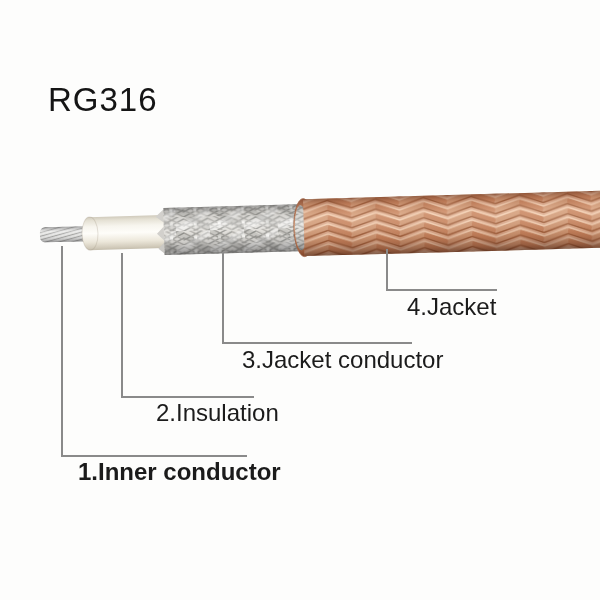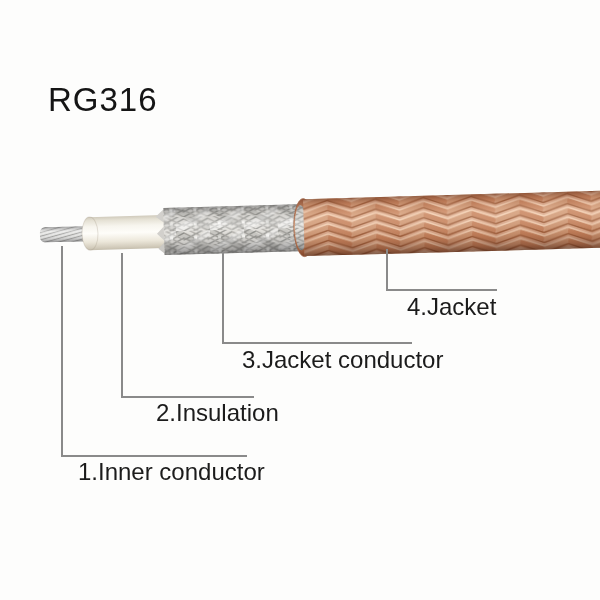--- a/index.html
+++ b/index.html
@@ -23,21 +23,21 @@
   .callout-label{
     position:absolute;
     font-size:24px;color:#1b1b1b;line-height:1.15;white-space:nowrap;
   }
   .callout-label .num{display:inline-block;min-width:35px;}
   
   #elbow-1{left:61px;top:246px;width:184px;height:209px;}
   #elbow-2{left:121px;top:253px;width:131px;height:143px;}
   #elbow-3{left:222px;top:252px;width:188px;height:90px;}
   #elbow-4{left:386px;top:249px;width:109px;height:40px;}
-  #label-1{left:63px;top:458px;}
+  #label-1{left:63px;top:458px;font-weight:bold;}
   #label-2{left:141px;top:399px;}
   #label-3{left:227px;top:346px;}
   #label-4{left:392px;top:293px;}
 </style>
 </head>
 <body>
 
 <div class="stage">
 
   <div class="title">RG316</div>

